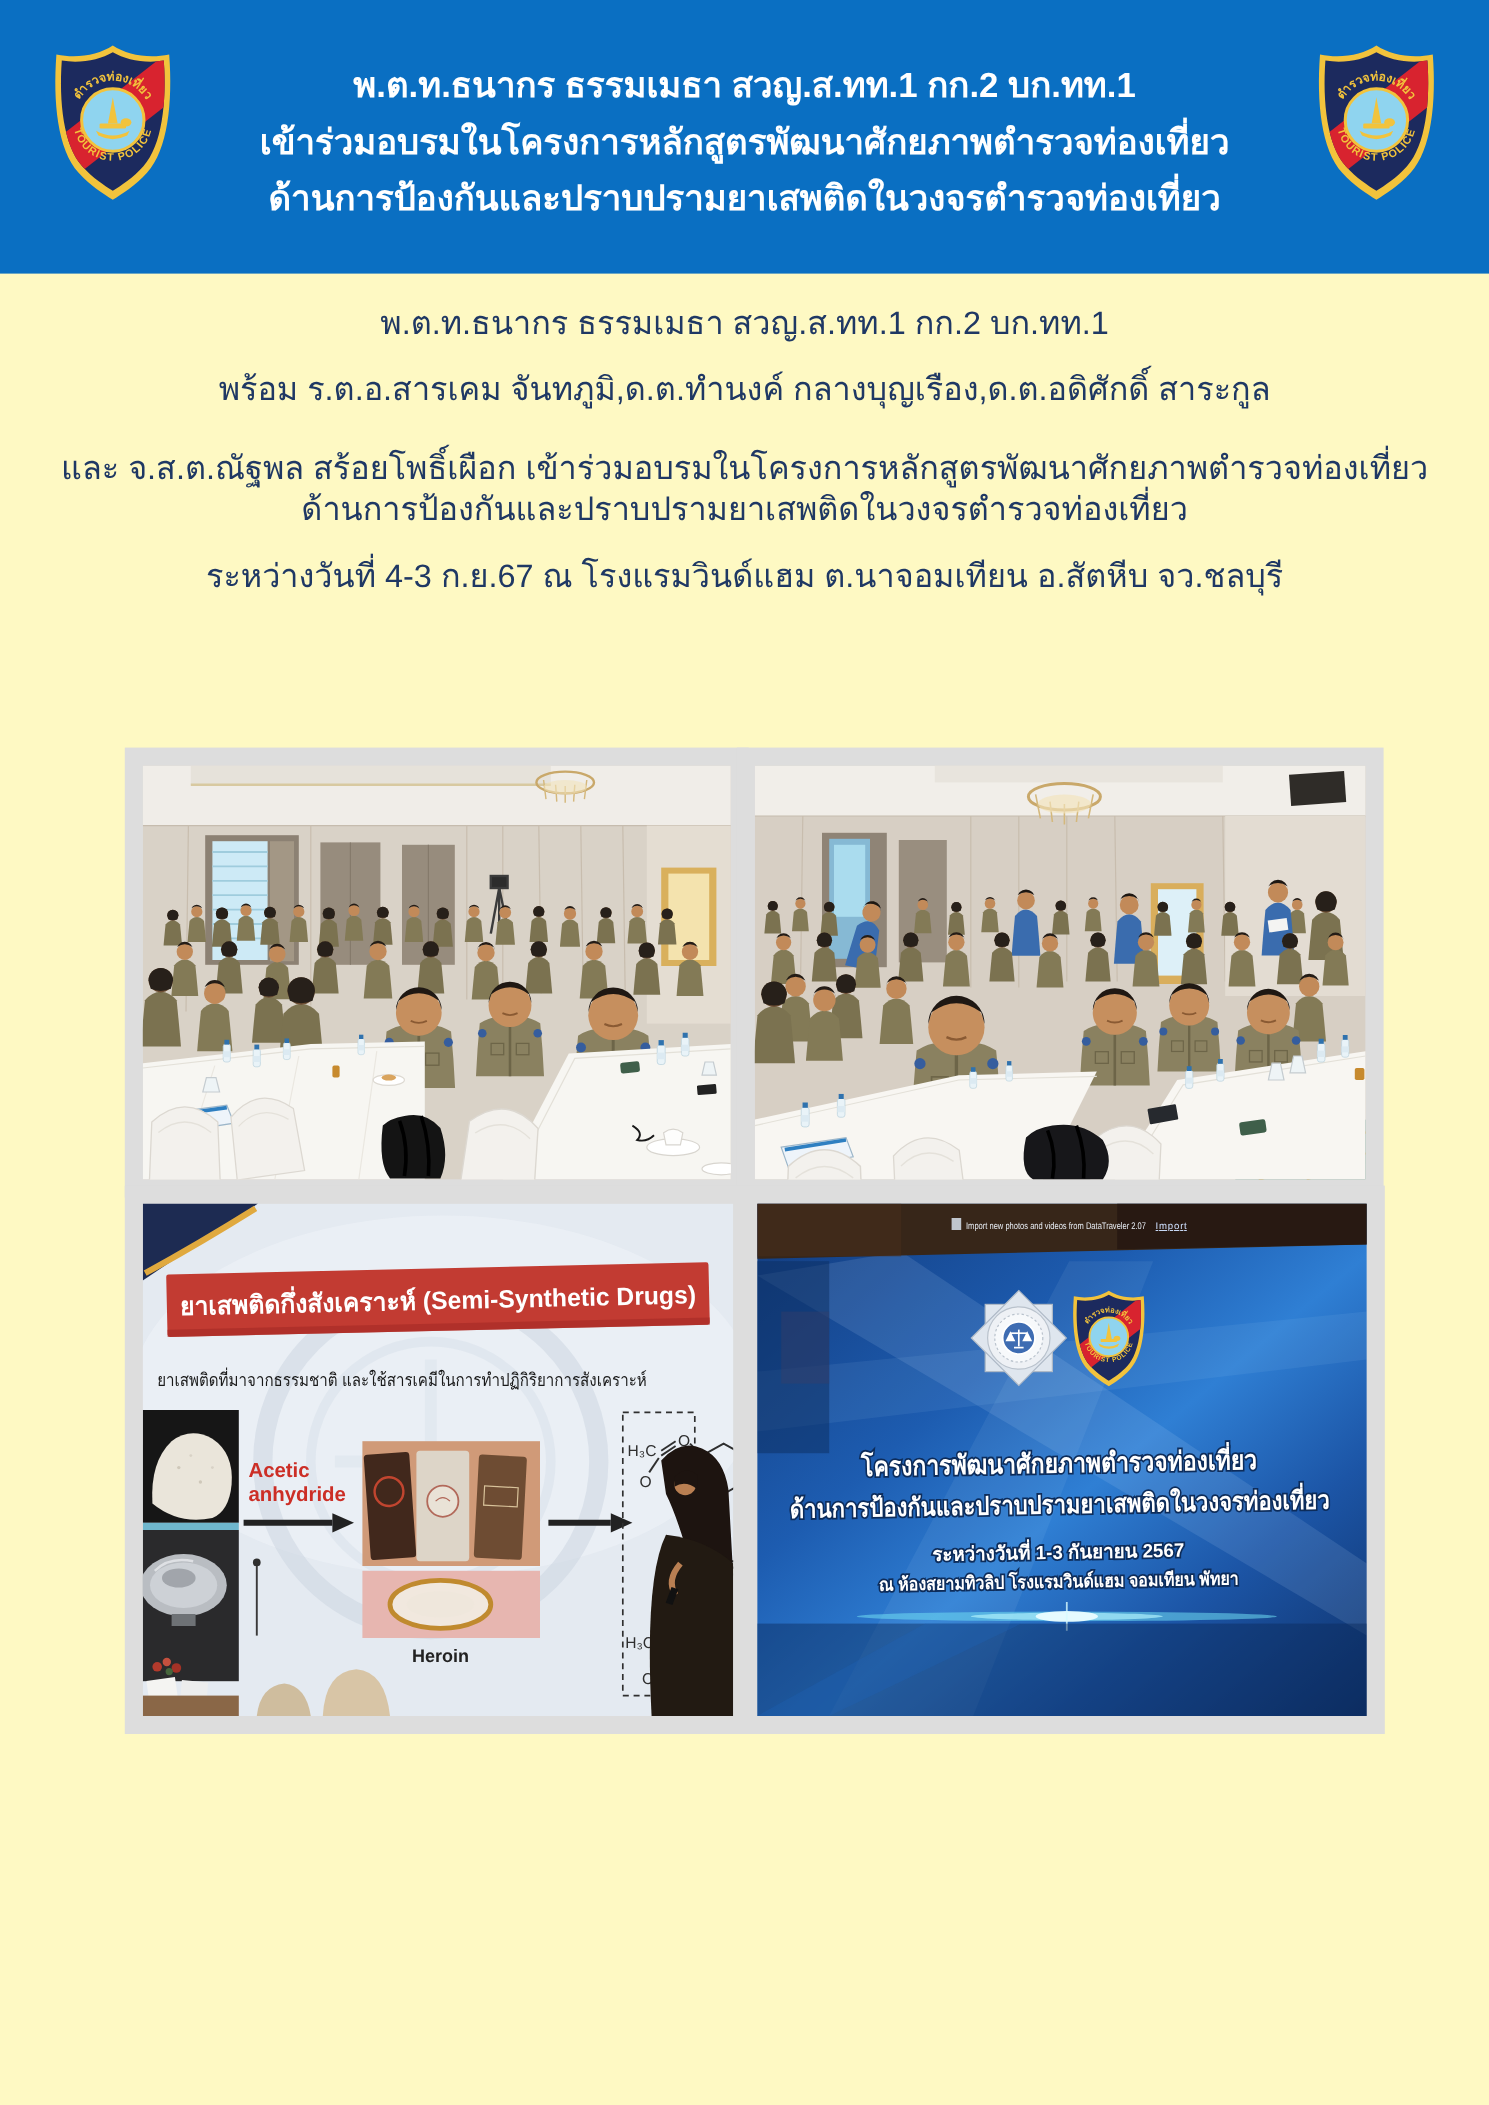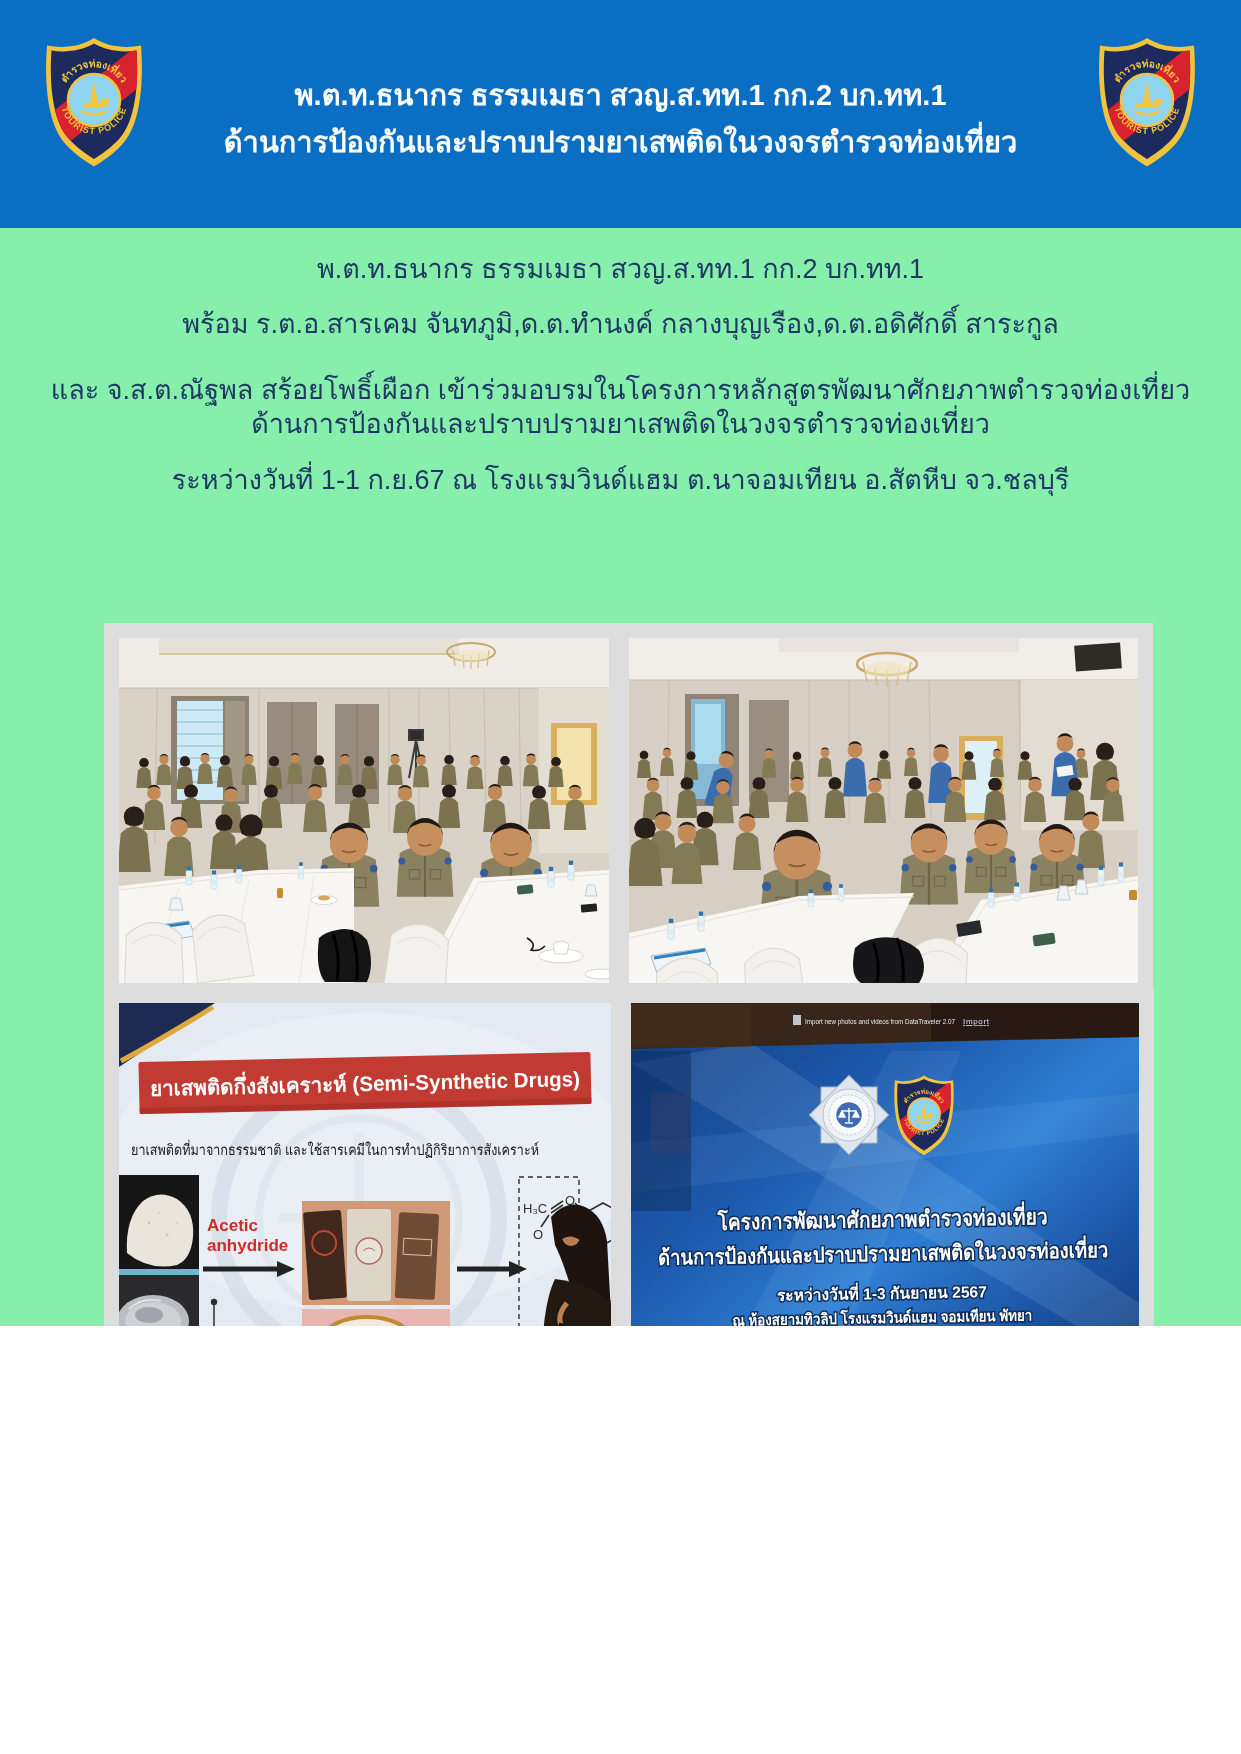--- a/index.html
+++ b/index.html
@@ -1,17 +1,17 @@
 <!DOCTYPE html>
 <html lang="th" style="--header-bg: #0a6fc2; --header-text: #ffffff; --body-text: #1f3864; --badge-navy: #1c2a5e; --badge-red: #d8232f; --badge-gold: #f2c33c; --badge-circle: #8fd4ef; --slide-red: #c23b32; --screen-blue: #1d5eb0; --flare-cyan: #7fe9f8;"><head>
 <meta charset="utf-8">
 <style>
   html,body{margin:0;padding:0;background:#fff;}
   body{font-family:"Liberation Sans","DejaVu Sans",sans-serif;}
-  .page{position:relative;width:1241px;height:1326px;background:#86efac;overflow:hidden;}
+  .page{position:relative;width:1241px;height:1754px;background:#fef9c3;overflow:hidden;}
 
   
   .banner{position:absolute;left:0;top:0;width:1241px;height:228px;background:var(--header-bg);}
   .banner-text{position:absolute;left:160px;right:160px;top:0;height:228px;
     display:flex;flex-direction:column;justify-content:center;align-items:center;
     padding-top:10px;box-sizing:border-box;color:var(--header-text);
     font-weight:bold;font-size:29px;line-height:47px;text-align:center;}
   .badge-svg{position:absolute;top:36px;width:100px;height:132px;}
   .badge-left{left:44px;}
   .badge-right{right:44px;}
@@ -114,33 +114,34 @@
 </svg>
 
 <div class="page">
 
   <header class="banner">
     <svg class="badge-svg badge-left" viewBox="0 0 100 130">
       <use href="#tp-badge"></use>
     </svg>
     <div class="banner-text">
       <div>พ.ต.ท.ธนากร ธรรมเมธา สวญ.ส.ทท.1 กก.2 บก.ทท.1</div>
+      <div>เข้าร่วมอบรมในโครงการหลักสูตรพัฒนาศักยภาพตำรวจท่องเที่ยว</div>
       <div>ด้านการป้องกันและปราบปรามยาเสพติดในวงจรตำรวจท่องเที่ยว</div>
     </div>
     <svg class="badge-svg badge-right" viewBox="0 0 100 130">
       <use href="#tp-badge"></use>
     </svg>
   </header>
 
   <main>
     <p class="body-line bl1">พ.ต.ท.ธนากร ธรรมเมธา สวญ.ส.ทท.1 กก.2 บก.ทท.1</p>
     <p class="body-line bl2">พร้อม ร.ต.อ.สารเคม จันทภูมิ,ด.ต.ทำนงค์ กลางบุญเรือง,ด.ต.อดิศักดิ์ สาระกูล</p>
     <p class="body-line bl3">และ จ.ส.ต.ณัฐพล สร้อยโพธิ์เผือก เข้าร่วมอบรมในโครงการหลักสูตรพัฒนาศักยภาพตำรวจท่องเที่ยว</p>
     <p class="body-line bl4">ด้านการป้องกันและปราบปรามยาเสพติดในวงจรตำรวจท่องเที่ยว</p>
-    <p class="body-line bl5">ระหว่างวันที่ 1-1 ก.ย.67  ณ โรงแรมวินด์แฮม ต.นาจอมเทียน อ.สัตหีบ จว.ชลบุรี</p>
+    <p class="body-line bl5">ระหว่างวันที่ 4-3 ก.ย.67  ณ โรงแรมวินด์แฮม ต.นาจอมเทียน อ.สัตหีบ จว.ชลบุรี</p>
   </main>
 
   <figure class="ph p1">
     <svg viewBox="0 0 490 345" width="490" height="345">
       <rect width="490" height="345" fill="#d9d2c7"></rect>
       <g>
         <rect x="0" y="0" width="490" height="50" fill="#f0ede8"></rect>
         <rect x="40" y="0" width="300" height="16" fill="#e6e2da"></rect>
         <path d="M40 16 H340" stroke="#d8c9a0" stroke-width="2" fill="none"></path>
         <line x1="0" y1="50" x2="490" y2="50" stroke="#c6bcae"></line>

